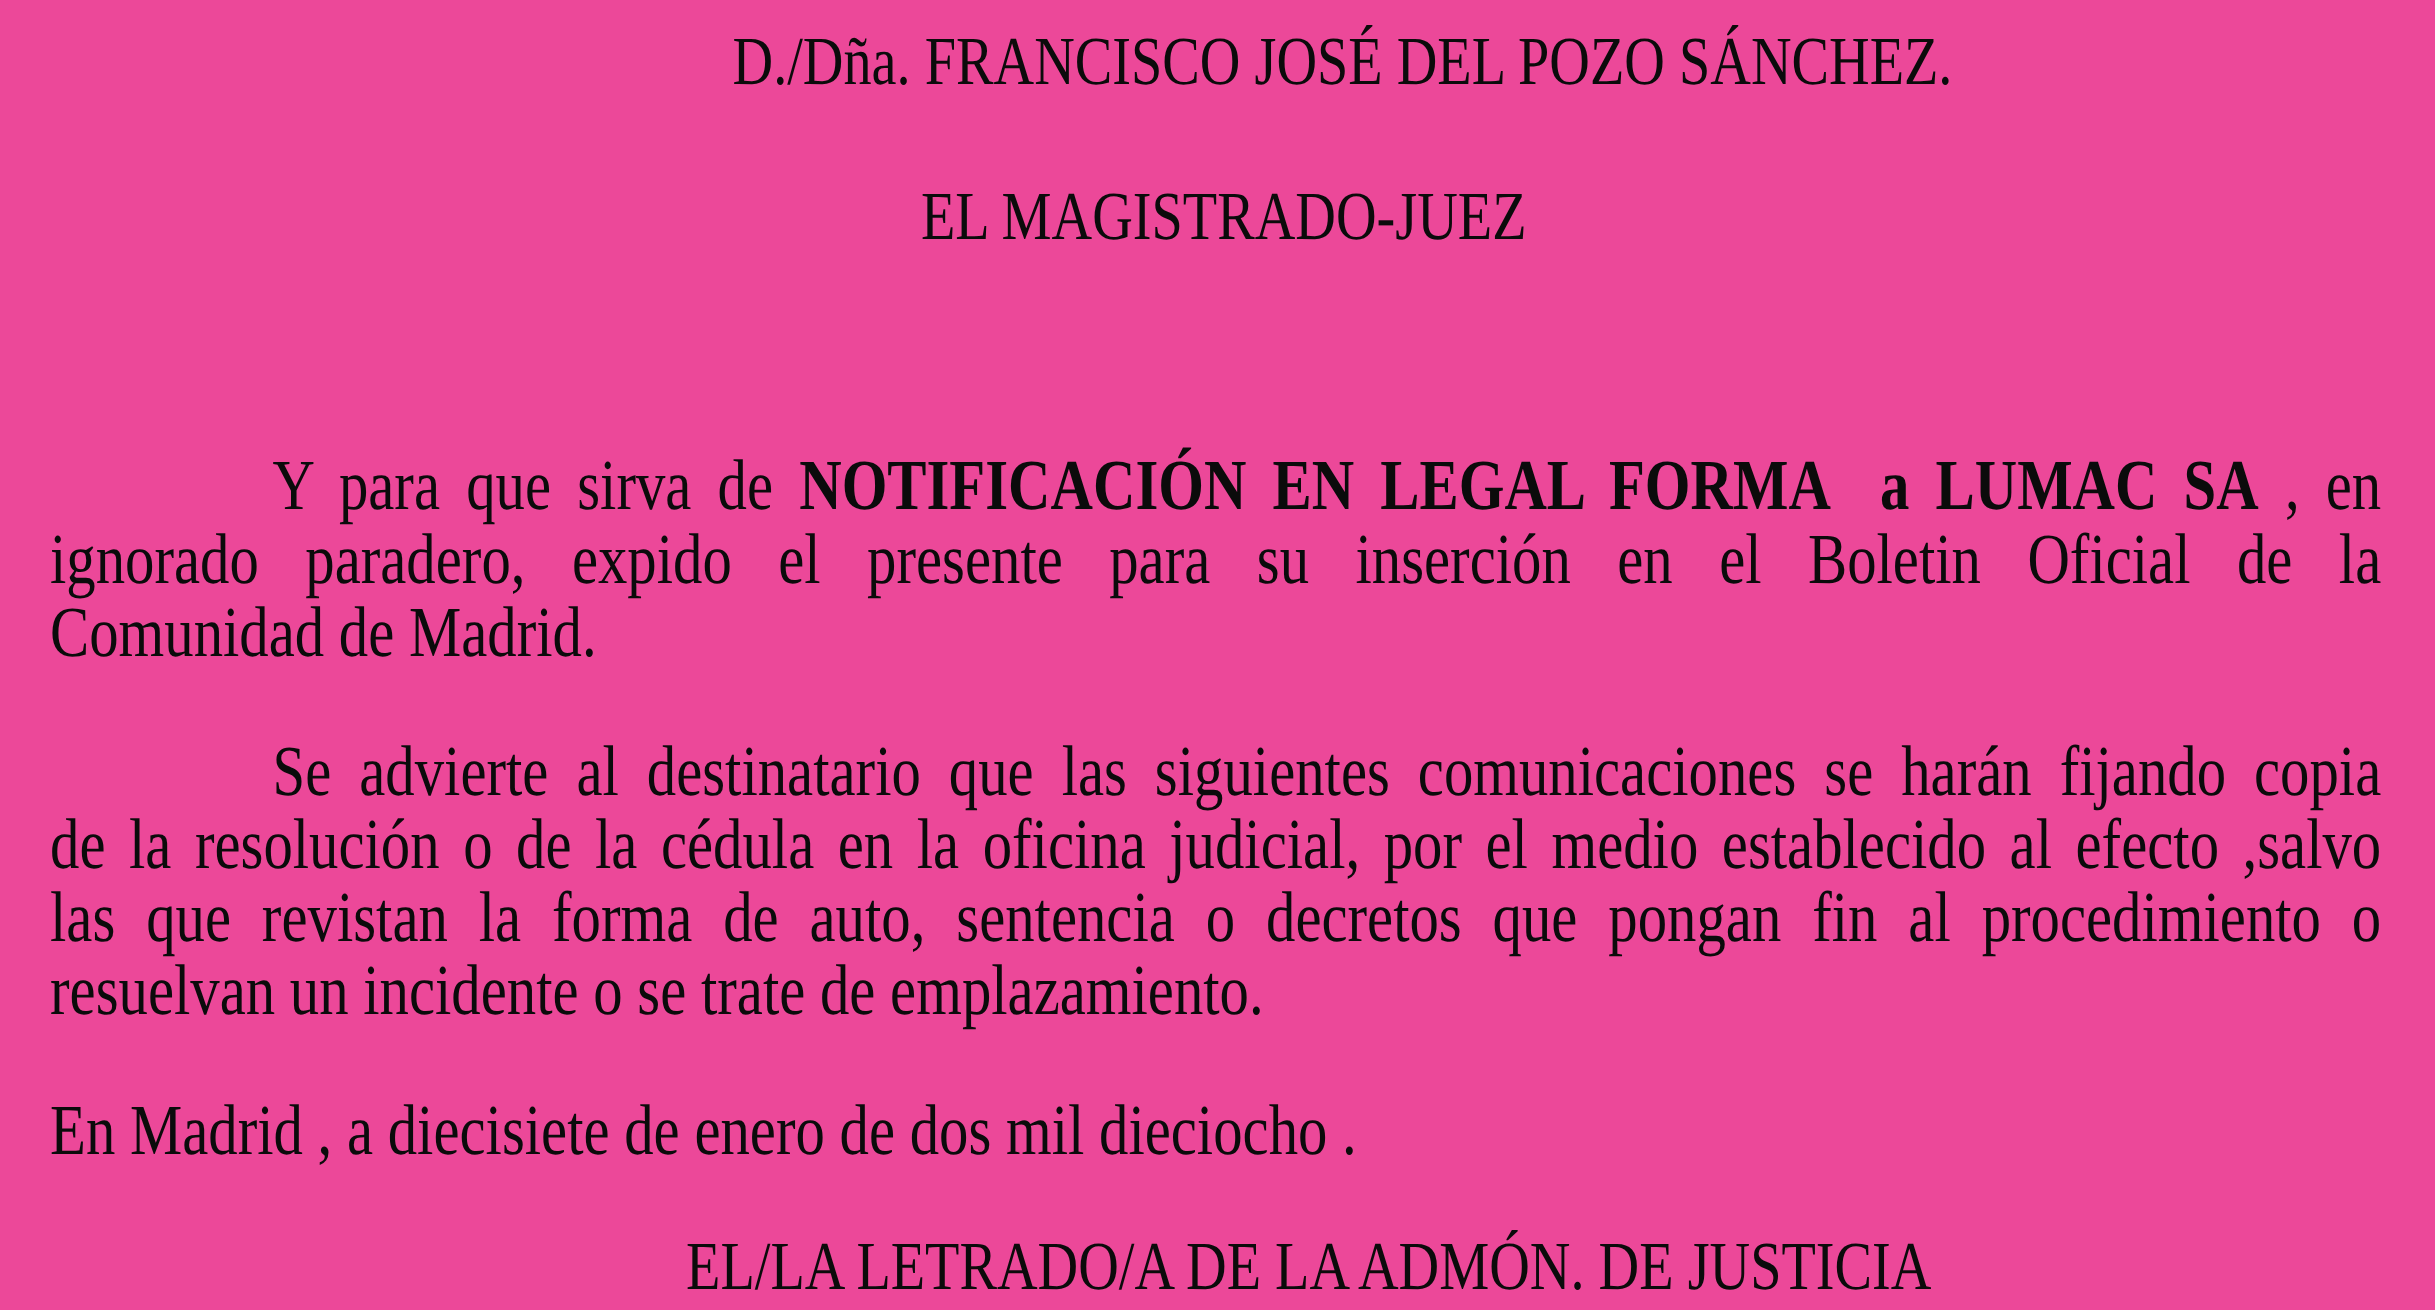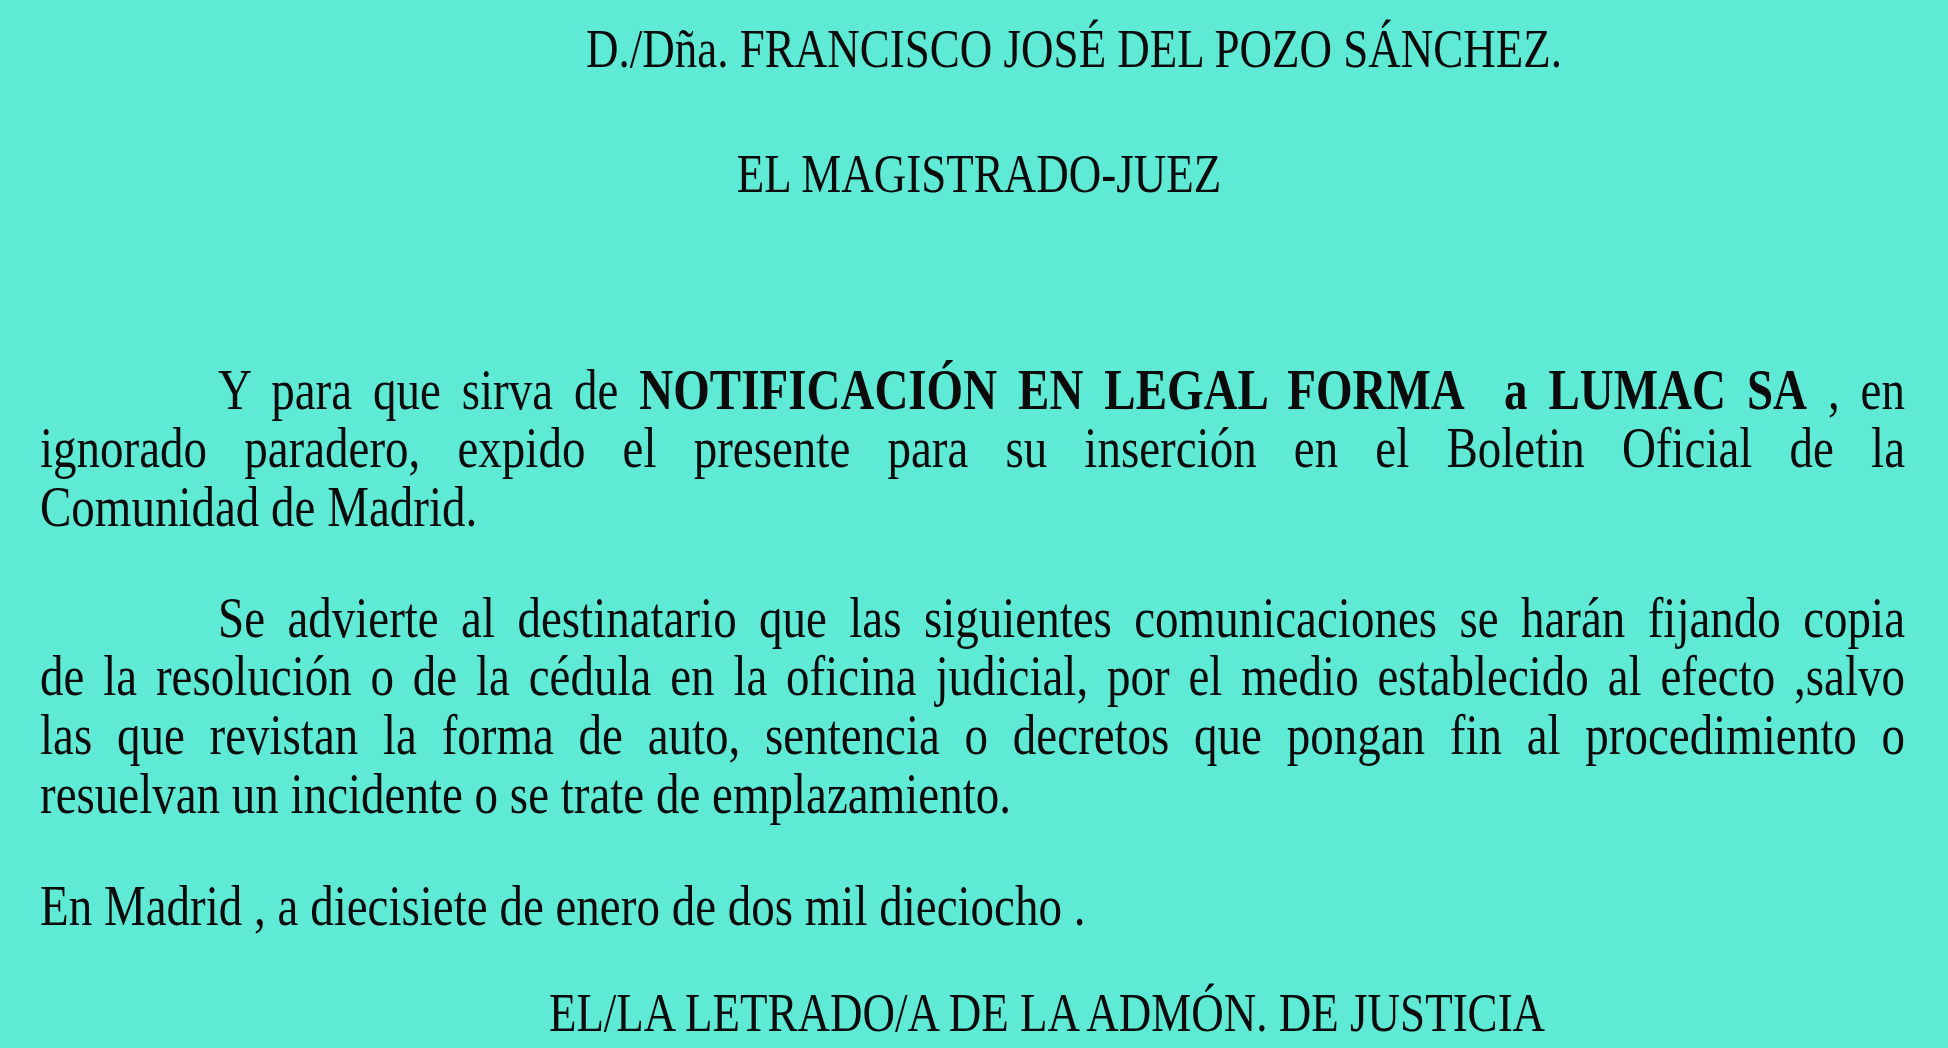--- a/index.html
+++ b/index.html
@@ -4,21 +4,21 @@
 <style>
   html, body {
     margin: 0;
     padding: 0;
     background: #ffffff;
   }
   .page {
     position: relative;
     width: 1948px;
     height: 1048px;
-    background: #5eead4;
+    background: #ec4899;
     overflow: hidden;
     font-family: "Liberation Serif", "DejaVu Serif", serif;
     color: #0b0b0b;
   }
   
   .stretch {
     position: absolute;
     top: 0;
     left: 0;
     width: 1948px;

